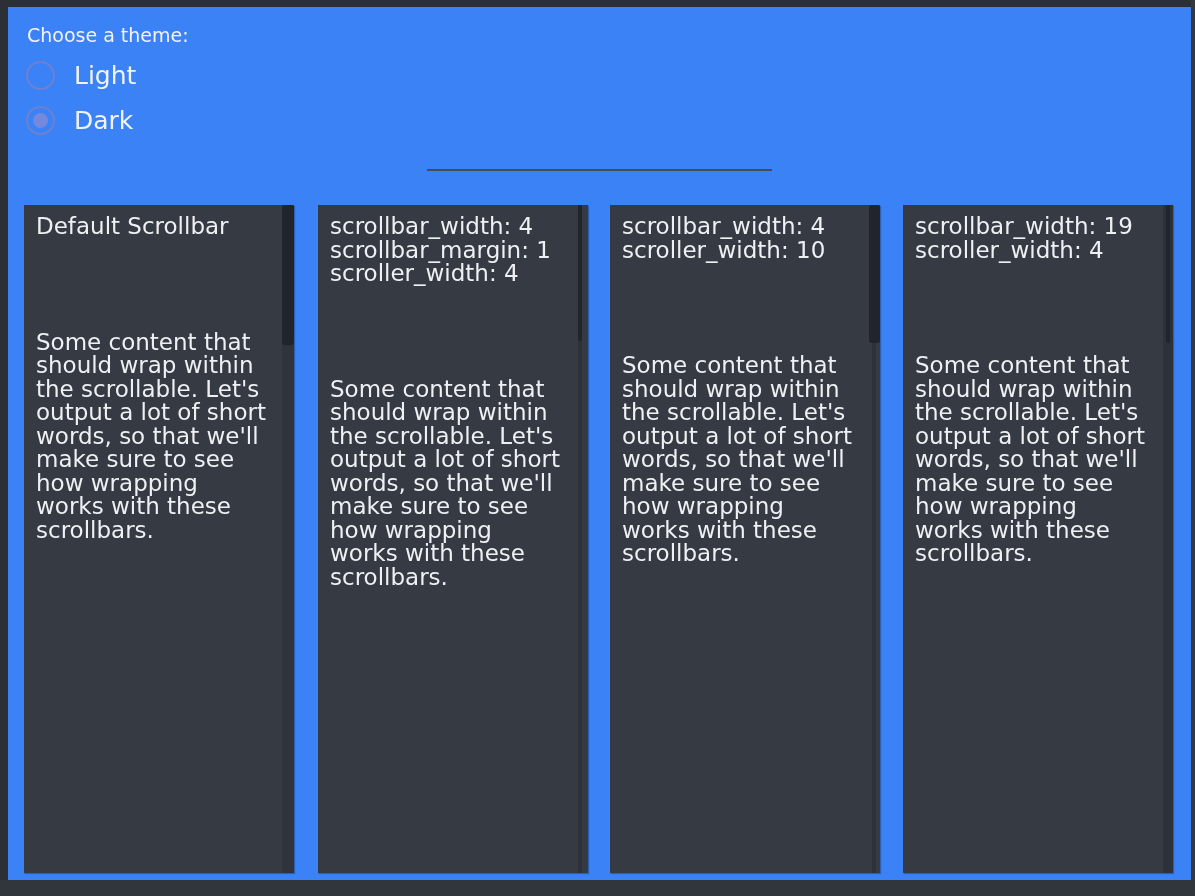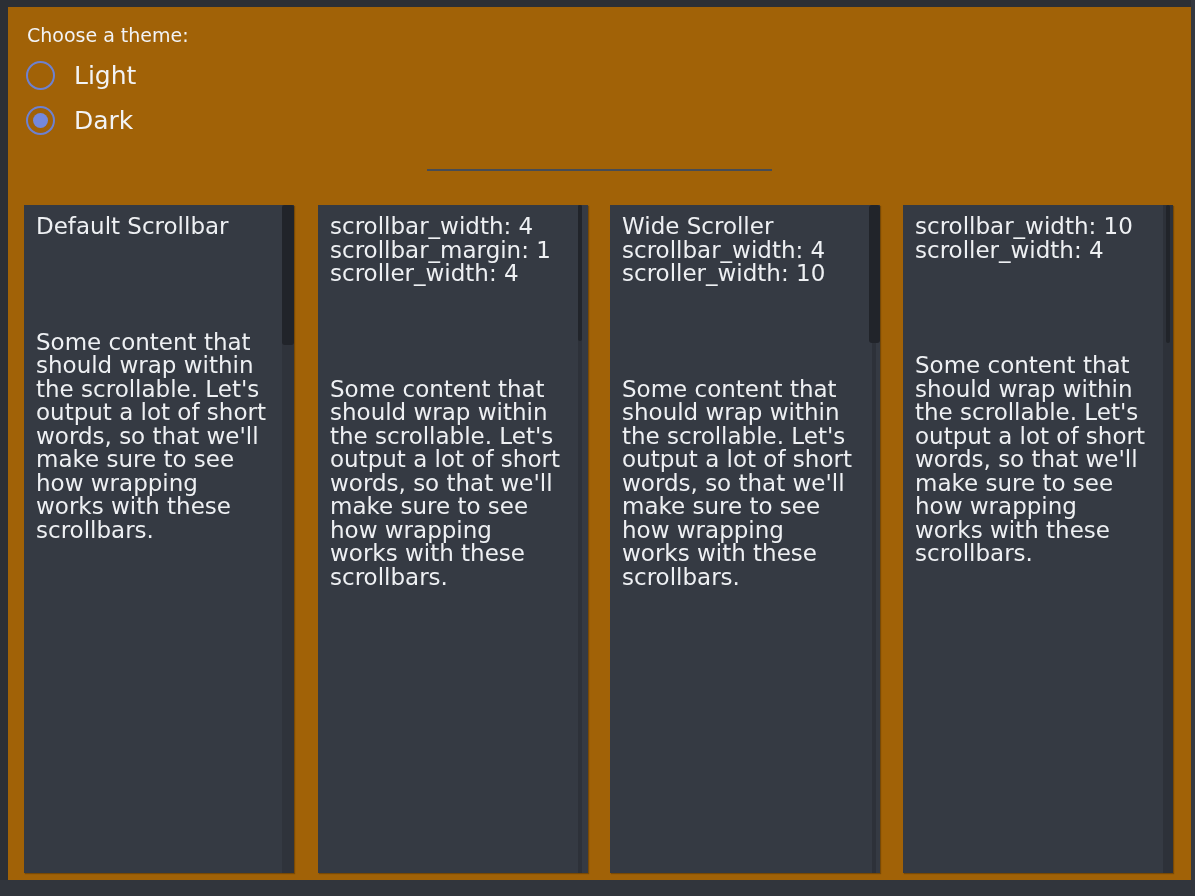--- a/index.html
+++ b/index.html
@@ -1,19 +1,19 @@
 <!DOCTYPE html>
 <html><head>
 <meta charset="utf-8">
 <style>
   html, body { margin: 0; padding: 0; background: #2b2e34; }
   #screen {
     position: relative;
     width: 1195px; height: 896px;
-    background: #a16207;
+    background: #3b82f6;
     overflow: hidden;
     font-family: "DejaVu Sans", sans-serif;
     color: #f0f1f4;
   }
   
   .edge-left   { position: absolute; left: 0; top: 0; bottom: 0; width: 8px;  background: #2c2f35; }
   .edge-top    { position: absolute; left: 0; right: 0; top: 0;  height: 7px; background: #2c2f35; }
   .edge-bottom { position: absolute; left: 0; right: 0; bottom: 0; height: 16px; background: #31353c; }
   .edge-right  { position: absolute; right: 0; top: 0; bottom: 0; width: 4px; background: #34383f; }
 
@@ -121,32 +121,31 @@
       <div class="panel-param">scrollbar_margin: 1</div>
       <div class="panel-param">scroller_width: 4</div>
       <div class="panel-content">Some content that should wrap within the scrollable. Let's output a lot of short words, so that we'll make sure to see how wrapping works with these scrollbars.</div>
     </div>
     <div class="sb-track"></div>
     <div class="sb-thumb"></div>
   </div>
 
   <div class="panel p3">
     <div class="panel-inner">
-      <div class="panel-title">Wide Scroller</div>
       <div class="panel-param">scrollbar_width: 4</div>
       <div class="panel-param">scroller_width: 10</div>
       <div class="panel-content">Some content that should wrap within the scrollable. Let's output a lot of short words, so that we'll make sure to see how wrapping works with these scrollbars.</div>
     </div>
     <div class="sb-track"></div>
     <div class="sb-thumb"></div>
   </div>
 
   <div class="panel p4">
     <div class="panel-inner">
-      <div class="panel-param">scrollbar_width: 10</div>
+      <div class="panel-param">scrollbar_width: 19</div>
       <div class="panel-param">scroller_width: 4</div>
       <div class="panel-content">Some content that should wrap within the scrollable. Let's output a lot of short words, so that we'll make sure to see how wrapping works with these scrollbars.</div>
     </div>
     <div class="sb-track"></div>
     <div class="sb-thumb"></div>
   </div>
 
 </div>
 
 </body></html>

